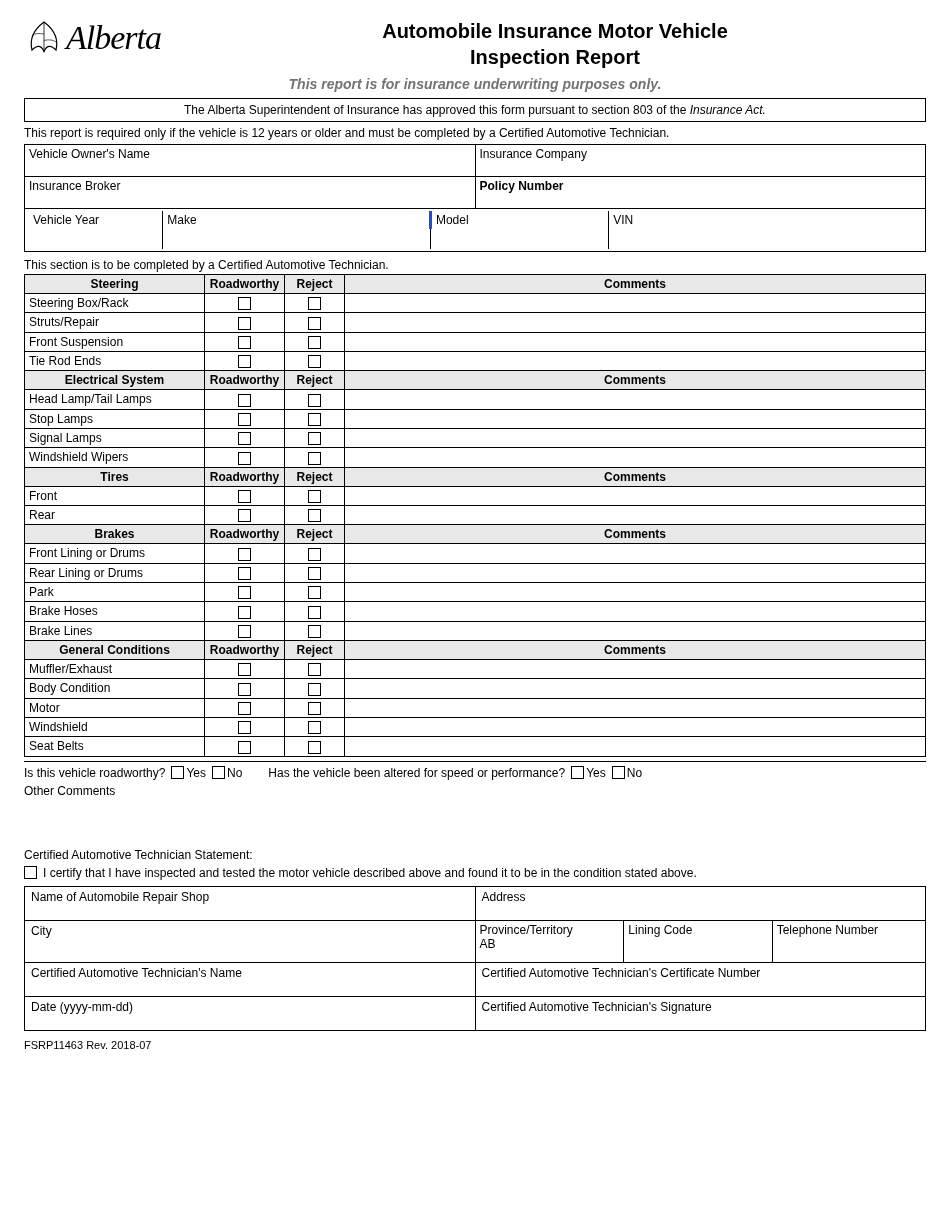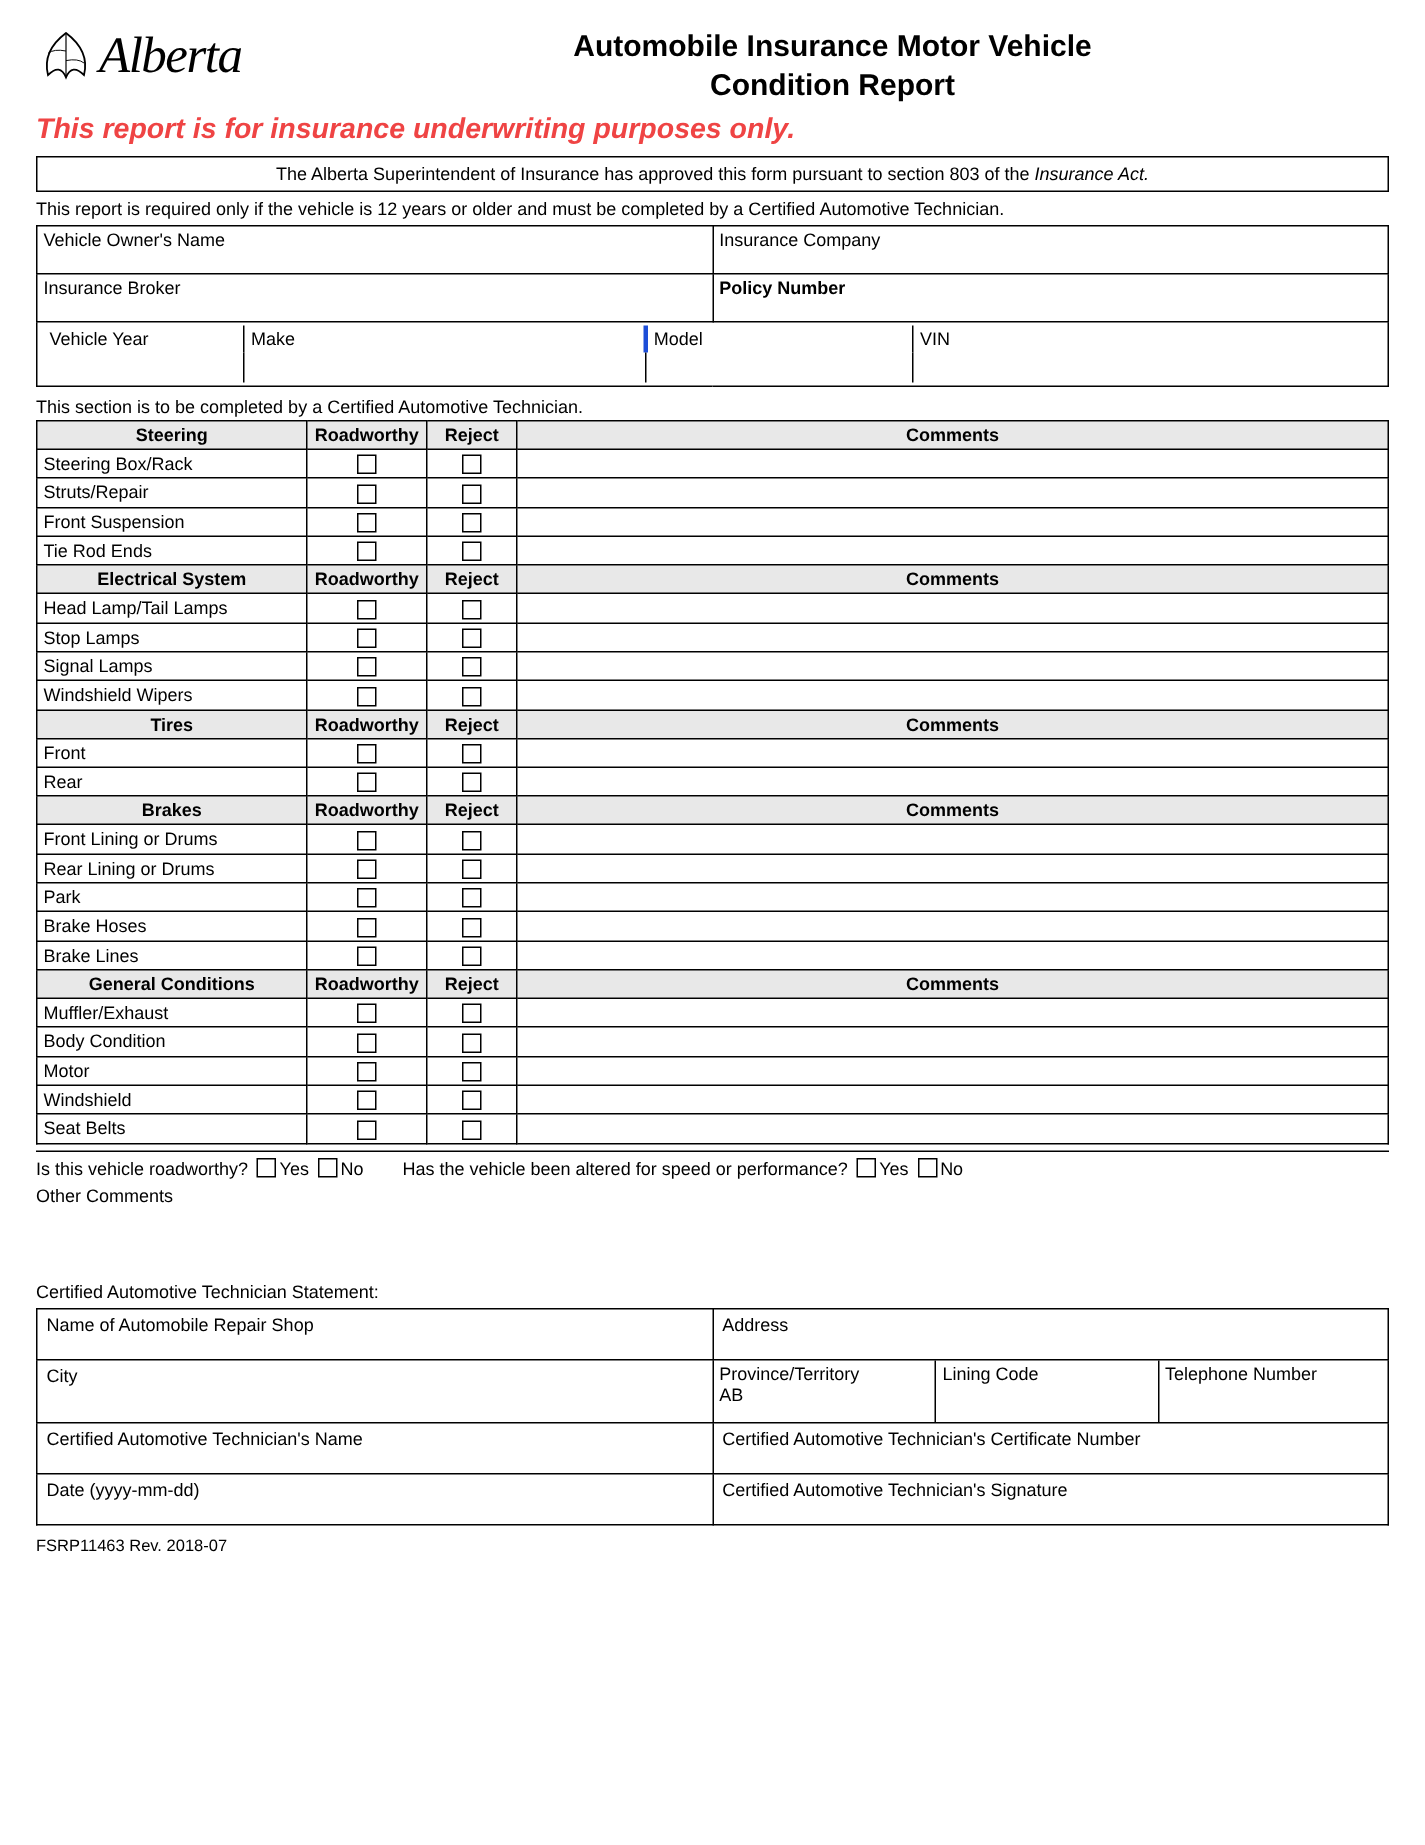--- a/index.html
+++ b/index.html
@@ -24,23 +24,24 @@
     .title-area {
       flex: 1;
       text-align: center;
     }
     .main-title {
       font-size: 20px;
       font-weight: bold;
       line-height: 1.3;
     }
     .red-notice {
-      color: #ef4444;
+      text-align: center;
+      color: #737373;
       font-weight: bold;
-      font-size: 19px;
+      font-size: 14px;
       margin: 6px 0;
       font-style: italic;
     }
     .bordered-notice {
       border: 1px solid #000;
       padding: 4px 8px;
       text-align: center;
       font-size: 12px;
       margin-bottom: 4px;
     }
@@ -173,21 +174,21 @@
         <path d="M25 42 L25 5" fill="none" stroke="#000" stroke-width="1"></path>
         <path d="M25 20 Q15 18 10 22" fill="none" stroke="#000" stroke-width="0.8"></path>
         <path d="M25 28 Q35 26 40 30" fill="none" stroke="#000" stroke-width="0.8"></path>
       </svg>
       <span class="alberta-word">Alberta</span>
     </div>
   </div>
   <div class="title-area">
     <div class="main-title">
       <span>Automobile Insurance Motor Vehicle</span><br>
-      <span>Condition Report</span>
+      <span>Inspection Report</span>
     </div>
   </div>
 </div>
 
 <div class="red-notice">This report is for insurance underwriting purposes only.</div>
 
 <div class="bordered-notice">
   The Alberta Superintendent of Insurance has approved this form pursuant to section 803 of the <em>Insurance Act.</em>
 </div>
 
@@ -426,20 +427,24 @@
     <span>No</span>
   </span>
 </div>
 
 <div class="other-comments">
   <span>Other Comments</span>
 </div>
 
 <div class="cert-section">
   <div class="cert-statement">Certified Automotive Technician Statement:</div>
+  <div class="cert-checkbox-row">
+    <span class="check-box"></span>
+    <span>I certify that I have inspected and tested the motor vehicle described above and found it to be in the condition stated above.</span>
+  </div>
 </div>
 
 <div class="footer-form">
   <table>
     <tbody>
         <tr>
       <td style="width:50%; height:34px;">
         <span>Name of Automobile Repair Shop</span>
       </td>
       <td style="width:50%; height:34px;">

